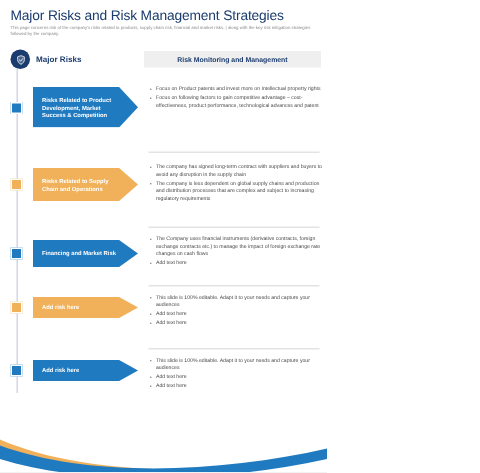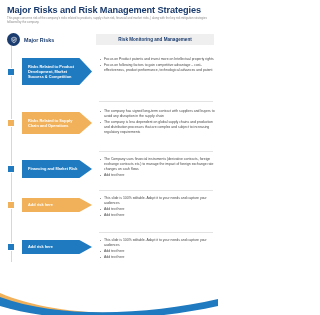--- a/index.html
+++ b/index.html
@@ -7,21 +7,21 @@
     width:218px;height:315px;overflow:hidden;
     background:#ffffff;
     font-family:"Liberation Sans", sans-serif;
     position:relative;
   }
   .slide{position:relative;width:218px;height:315px;overflow:hidden;background:#fff;}
 
   
   .title{
     position:absolute;left:7px;top:5px;
-    font-size:9.2px;font-weight:bold;color:#1b3c6e;
+    font-size:9.2px;font-weight:normal;color:#1b3c6e;
     letter-spacing:-0.1px;white-space:nowrap;
   }
   .subtitle{
     position:absolute;left:7px;top:16px;width:200px;
     font-size:2.9px;line-height:4.4px;color:#8c8c8c;
   }
 
   
   .col-head-left{
     position:absolute;left:7px;top:33px;

